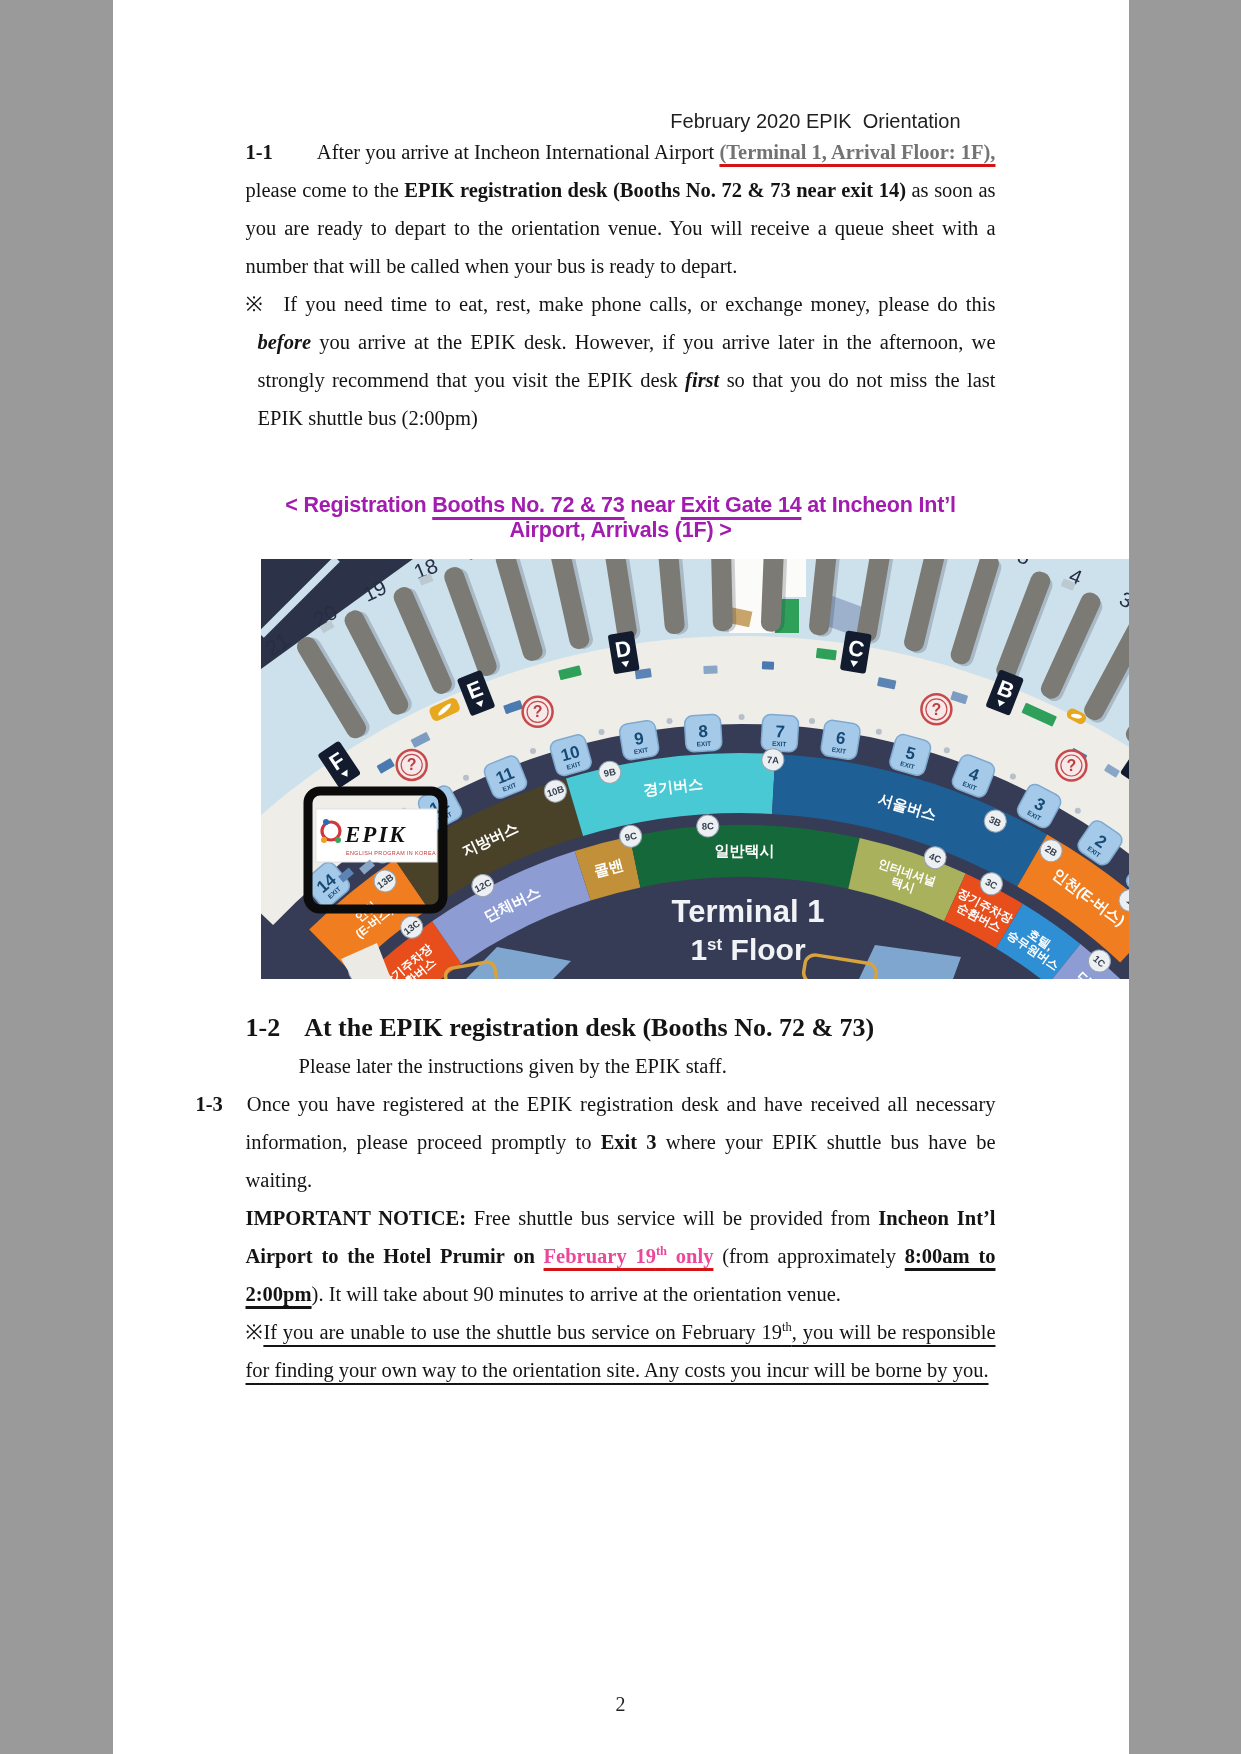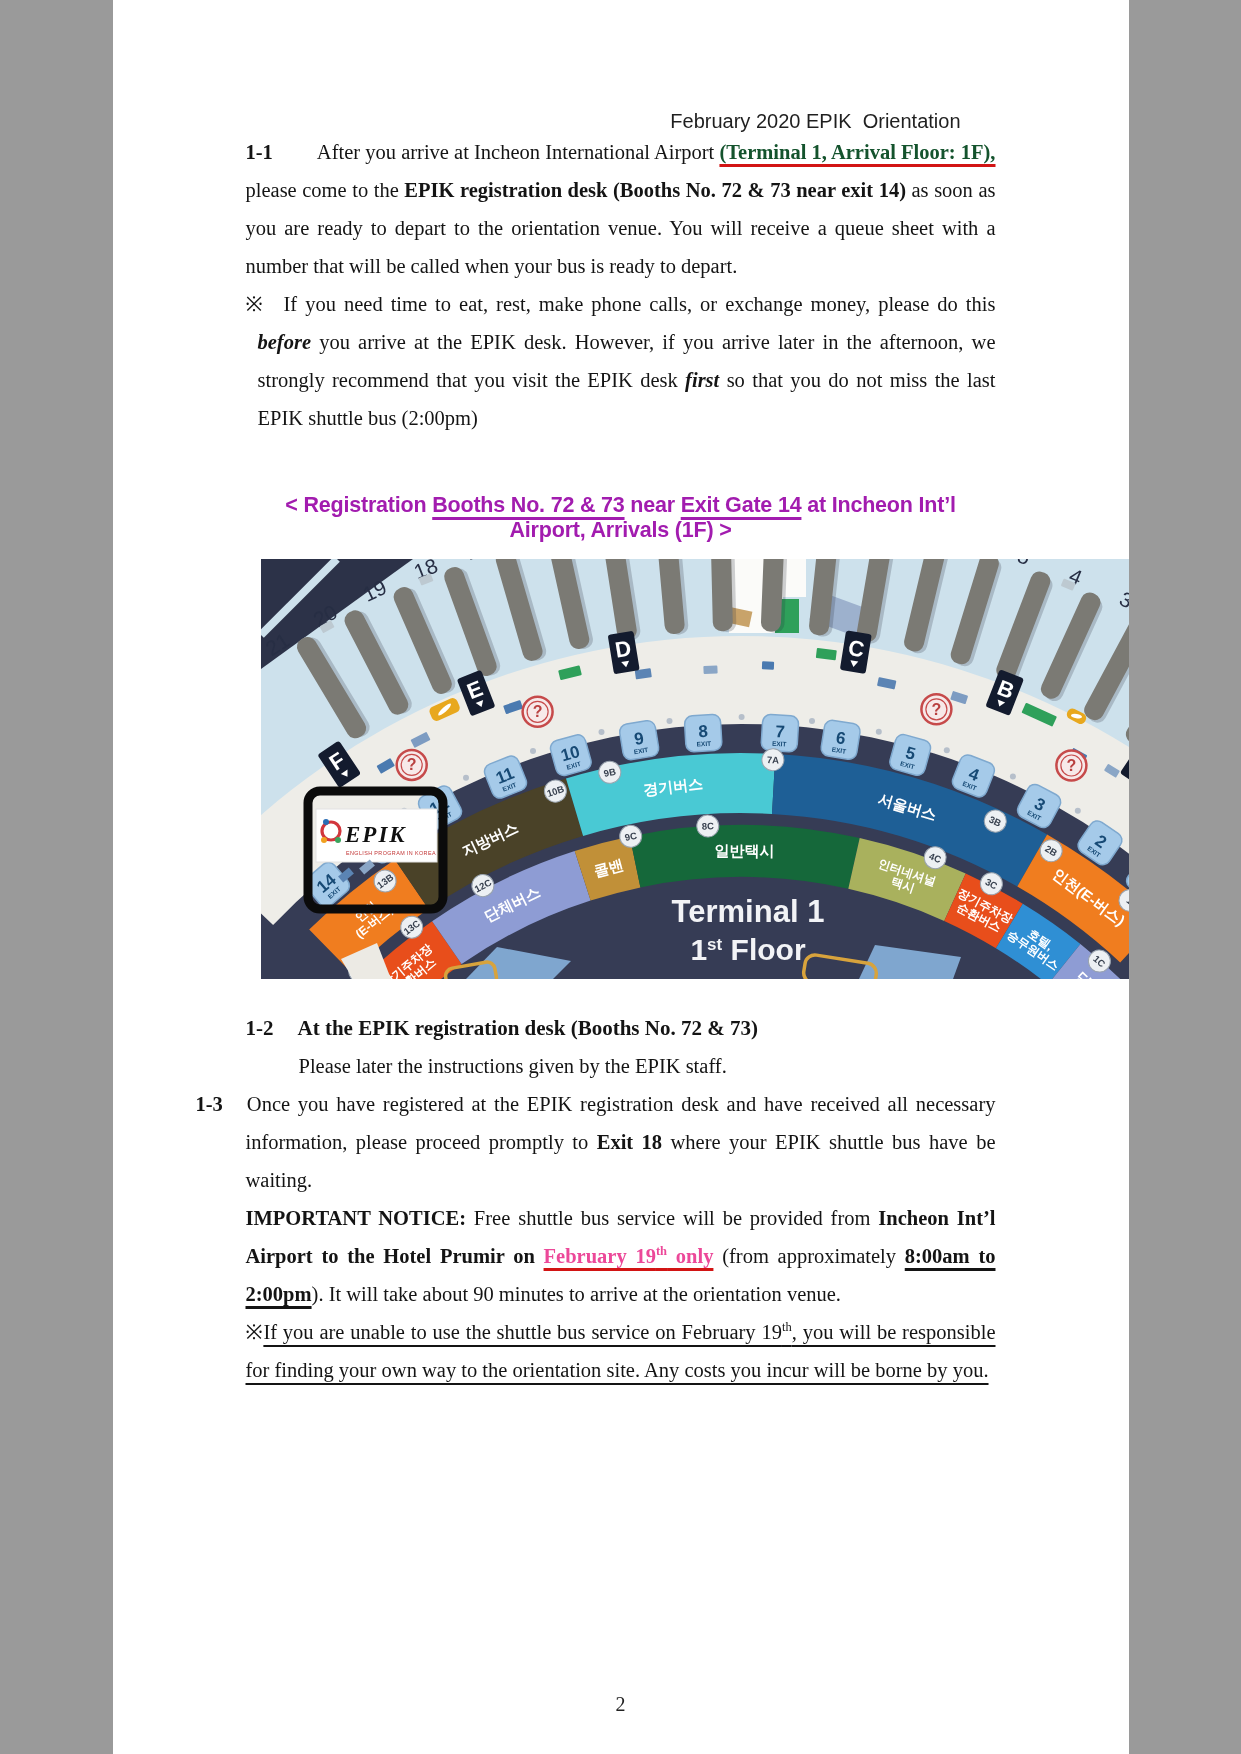--- a/index.html
+++ b/index.html
@@ -8,34 +8,34 @@
   .content{padding:0 133px;}
   .hdr{padding-top:110px;text-align:right;padding-right:35px;
        font-family:"Liberation Sans",sans-serif;font-size:20px;color:#1f1f1f;white-space:pre;}
   .doc-title{margin-top:42px;font-size:33px;font-weight:bold;letter-spacing:0.2px;}
   .doc-title .num{margin-right:24px;}
   p.body{font-size:20.5px;line-height:38px;text-align:justify;margin:0;}
   .p11{margin-top:38px;}
   .tab1{display:inline-block;width:44px;}
   .tab2{display:inline-block;width:18px;}
   .tab3{display:inline-block;width:24px;}
-  .red{color:#14532d;font-weight:bold;text-decoration:underline;text-decoration-color:#d21414;
+  .red{color:#737373;font-weight:bold;text-decoration:underline;text-decoration-color:#d21414;
        text-decoration-thickness:2.5px;text-underline-offset:5px;}
   .redu{color:#ec4899;font-weight:bold;text-decoration:underline;text-decoration-color:#d21414;
        text-decoration-thickness:2.5px;text-underline-offset:5px;}
   .bi{font-weight:bold;font-style:italic;}
   .note1{margin-top:22px;margin-left:37px;margin-right:33px;padding-left:12px;text-indent:-12px;}
   .caption{margin-top:56px;text-align:center;font-family:"Liberation Sans",sans-serif;
            font-weight:bold;font-size:21.5px;letter-spacing:-0.2px;color:#a21caf;}
   .caption .u3{text-decoration:underline;text-decoration-thickness:3px;text-underline-offset:5px;}
   .mapwrap{margin:16px 0 0 15px;width:967px;height:420px;}
   .mapwrap svg{display:block;overflow:hidden;}
   .note2{margin-top:24px;font-size:21.5px;}
   .sec12{margin-top:30px;}
-  .sec12 .h{font-size:21px;font-weight:bold;line-height:38px;}
+  .sec12 .h{font-size:26px;font-weight:bold;line-height:38px;}
   .sec12 .b2{margin-left:53px;font-size:20.5px;line-height:38px;}
   .sec13{margin-top:34px;margin-left:50px;text-indent:-50px;}
   .notice{margin-top:36px;margin-left:27px;}
   .bu{font-weight:bold;text-decoration:underline;text-decoration-thickness:2.5px;text-underline-offset:5px;}
   .note3{margin-top:30px;margin-left:27px;font-size:20.5px;line-height:38px;text-align:left;margin-right:6px;}
   .u15{text-decoration:underline;text-decoration-thickness:1.8px;text-underline-offset:6px;margin-top:16px;}
   .sup{vertical-align:super;font-size:12.5px;line-height:0;}
   .pageno{position:absolute;bottom:38px;left:0;right:0;text-align:center;font-size:20px;color:#222;}
 </style>
 </head>
@@ -438,21 +438,21 @@
         </g>
       </svg>
     </div>
 
 
     <div class="sec12">
       <div class="h"><b>1-2</b><span class="tab3"></span><b>At the EPIK registration desk (Booths No. 72 &amp; 73)</b></div>
       <div class="b2">Please later the instructions given by the EPIK staff.</div>
     </div>
 
-    <p class="body sec13"><b>1-3</b><span class="tab3"></span><span>Once you have registered at the EPIK registration desk and have received all necessary information, please proceed promptly to </span><b>Exit 18</b><span> where your EPIK shuttle bus have be waiting.</span></p>
+    <p class="body sec13"><b>1-3</b><span class="tab3"></span><span>Once you have registered at the EPIK registration desk and have received all necessary information, please proceed promptly to </span><b>Exit 3</b><span> where your EPIK shuttle bus have be waiting.</span></p>
 
     <p class="body notice"><b>IMPORTANT NOTICE:</b><span> Free shuttle bus service will be provided from </span><b>Incheon Int’l Airport to the Hotel Prumir on </b><span class="redu"><span>February 19</span><span class="sup">th</span><span> only</span></span><span> (from approximately </span><span class="bu">8:00am to 2:00pm</span><span>). It will take about 90 minutes to arrive at the orientation venue.</span></p>
 
     <p class="body note3"><span>※</span><span class="u15"><span>If you are unable to use the shuttle bus service on February 19</span><span class="sup">th</span><span>, you will be responsible for finding your own way to the orientation site. Any costs you incur will be borne by you.</span></span></p>
 
   </div>
 
   <div class="pageno">2</div>
 </div>
 

